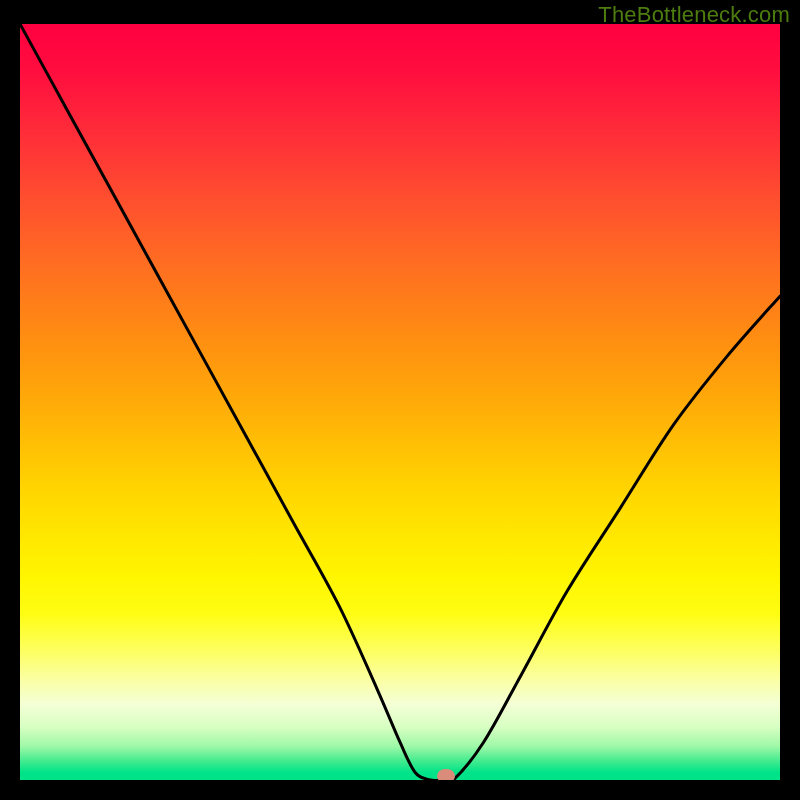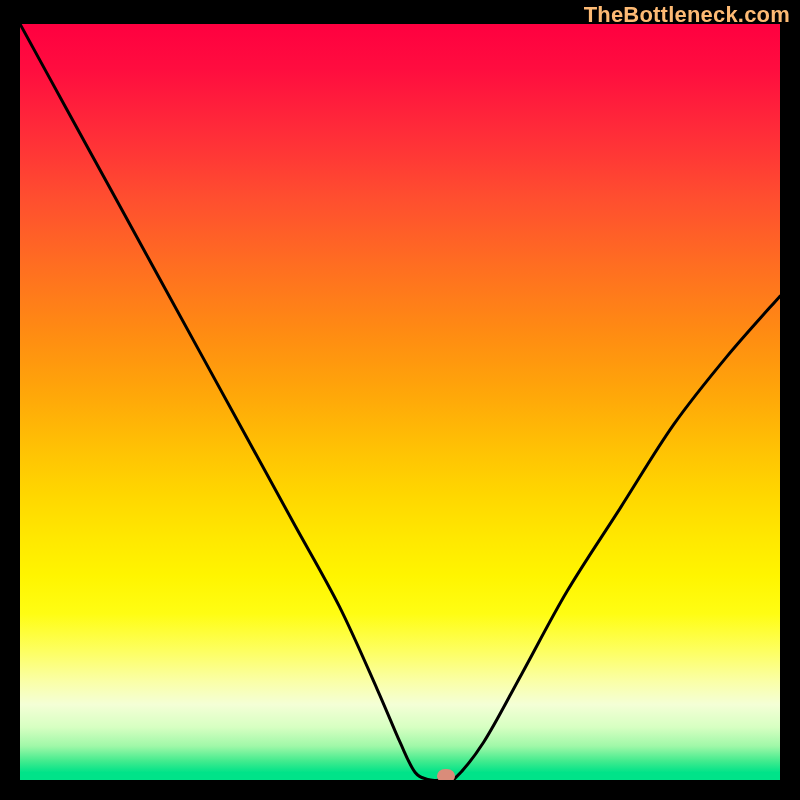--- a/index.html
+++ b/index.html
@@ -14,23 +14,23 @@
   .frame {
     position: relative;
     width: 800px;
     height: 800px;
     background: #000;
   }
   .watermark {
     position: absolute;
     top: 2px;
     right: 10px;
-    color: #fdba74;
+    color: #4d7c0f;
     font-size: 22px;
-    font-weight: 700;
+    font-weight: 400;
     letter-spacing: 0.2px;
     z-index: 10;
     text-align: center;
   }
   .plot-area {
     position: absolute;
     left: 20px;
     top: 24px;
     width: 760px;
     height: 756px;

